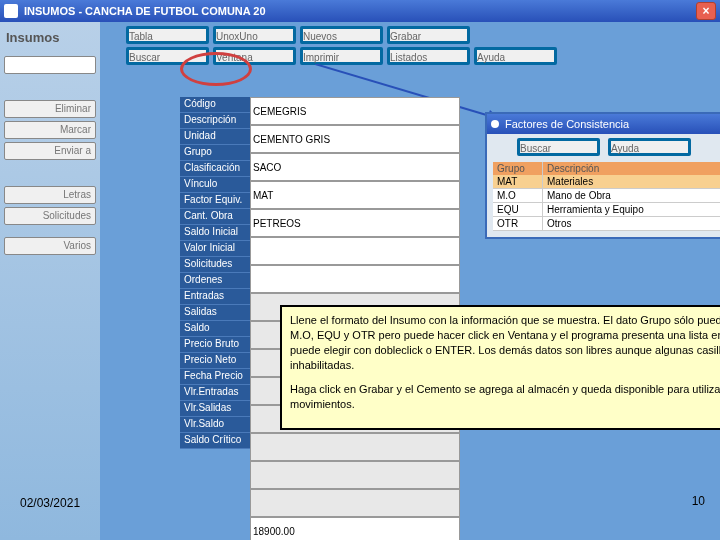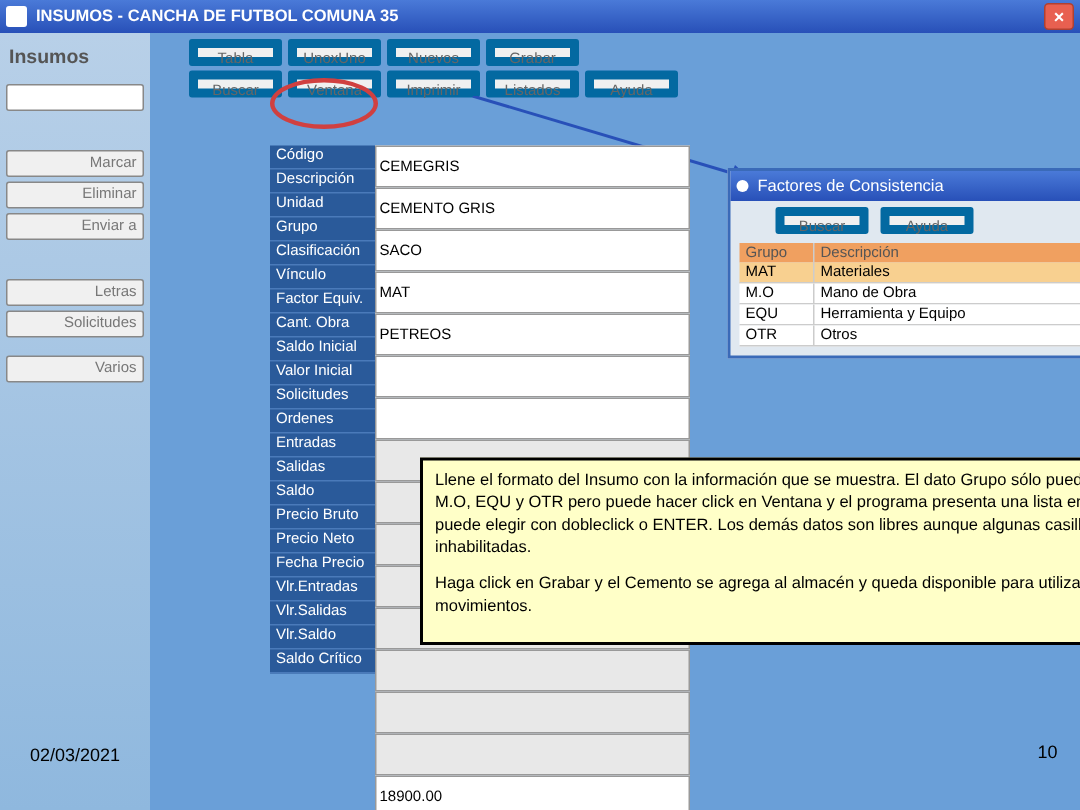--- a/index.html
+++ b/index.html
@@ -8,21 +8,21 @@
 .titlebar .icon{width:14px;height:14px;background:#fff;border-radius:2px;margin-right:6px}
 .closebtn{margin-left:auto;width:20px;height:18px;background:#e86050;border:1px solid #b04030;border-radius:3px;display:flex;align-items:center;justify-content:center;color:#fff;font-weight:bold;font-size:12px;cursor:pointer}
 .main{display:flex;height:calc(100% - 22px);background:#6a9fd8}
 .sidebar{width:100px;background:linear-gradient(#b8d0e8,#8fb8de);padding:4px;display:flex;flex-direction:column;gap:3px}
 .sidebar-title{font-size:13px;font-weight:bold;color:#555;padding:4px 2px 8px}
 .sbtn{background:#f0f0f0;border:1px solid #888;border-radius:2px;padding:2px 4px;height:18px;text-align:right;color:#777;cursor:pointer;font-size:10px}
 .sbtn.blank{background:#fff;color:#fff}
 .sgap{height:20px}
 .content{flex:1;position:relative;padding:4px}
 .toolbar{display:flex;gap:4px;margin-bottom:3px}
-.tbtn{background:#f0f0f0;border:6px solid #0369a1;border-radius:2px;padding:2px 0;width:62px;text-align:center;color:#666;cursor:pointer;font-size:10px;height:18px}
+.tbtn{background:#f0f0f0;border:3px solid #0369a1;border-radius:2px;padding:2px 0;width:83px;color:#666;cursor:pointer;font-size:10px;height:18px}
 .circle{position:absolute;border:3px solid #d04040;border-radius:50%;width:72px;height:34px;left:80px;top:30px;pointer-events:none}
 .form{position:absolute;left:80px;top:75px;display:flex}
 .labels{width:70px}
 .labels div{background:#2a5a9a;color:#fff;padding:1px 4px;height:16px;border-bottom:1px solid #4a7aba;font-size:10px}
 .fields{width:210px}
 .fields input{width:100%;height:28px;border:1px solid #999;padding:0 2px;font-size:10px;background:#fff}
 .fields .ro{background:#e8e8e8}
 .popup{position:absolute;left:385px;top:90px;width:270px;background:#e0e8f0;border:2px solid #3a6ab8}
 .popup-title{background:linear-gradient(#4a7ad8,#2850b8);color:#fff;padding:2px 4px;display:flex;align-items:center;font-size:11px;height:20px}
 .popup-title .dot{width:8px;height:8px;background:#fff;border-radius:50%;margin-right:6px}
@@ -39,31 +39,31 @@
 .yellow p{margin-bottom:10px}
 .date{position:absolute;left:20px;bottom:30px;font-size:12px;color:#000}
 .slide{position:absolute;right:15px;bottom:32px;font-size:12px;color:#000}
 svg.arrow{position:absolute;left:215px;top:42px;pointer-events:none}
 </style>
 </head>
 <body>
 
 <div class="titlebar">
  <div class="icon"></div>
- <span>INSUMOS - CANCHA DE FUTBOL COMUNA 35</span>
+ <span>INSUMOS - CANCHA DE FUTBOL COMUNA 20</span>
  <div class="closebtn">×</div>
 </div>
 
 <div class="main">
  <div class="sidebar">
   <div class="sidebar-title">Insumos</div>
   <div class="sbtn blank"></div>
   <div class="sgap"></div>
+  <div class="sbtn">Eliminar</div>
   <div class="sbtn">Marcar</div>
-  <div class="sbtn">Eliminar</div>
   <div class="sbtn">Enviar a</div>
   <div class="sgap"></div>
   <div class="sbtn">Letras</div>
   <div class="sbtn">Solicitudes</div>
   <div class="sgap" style="height:6px"></div>
   <div class="sbtn">Varios</div>
  </div>
 
  <div class="content">
   <div class="toolbar">

